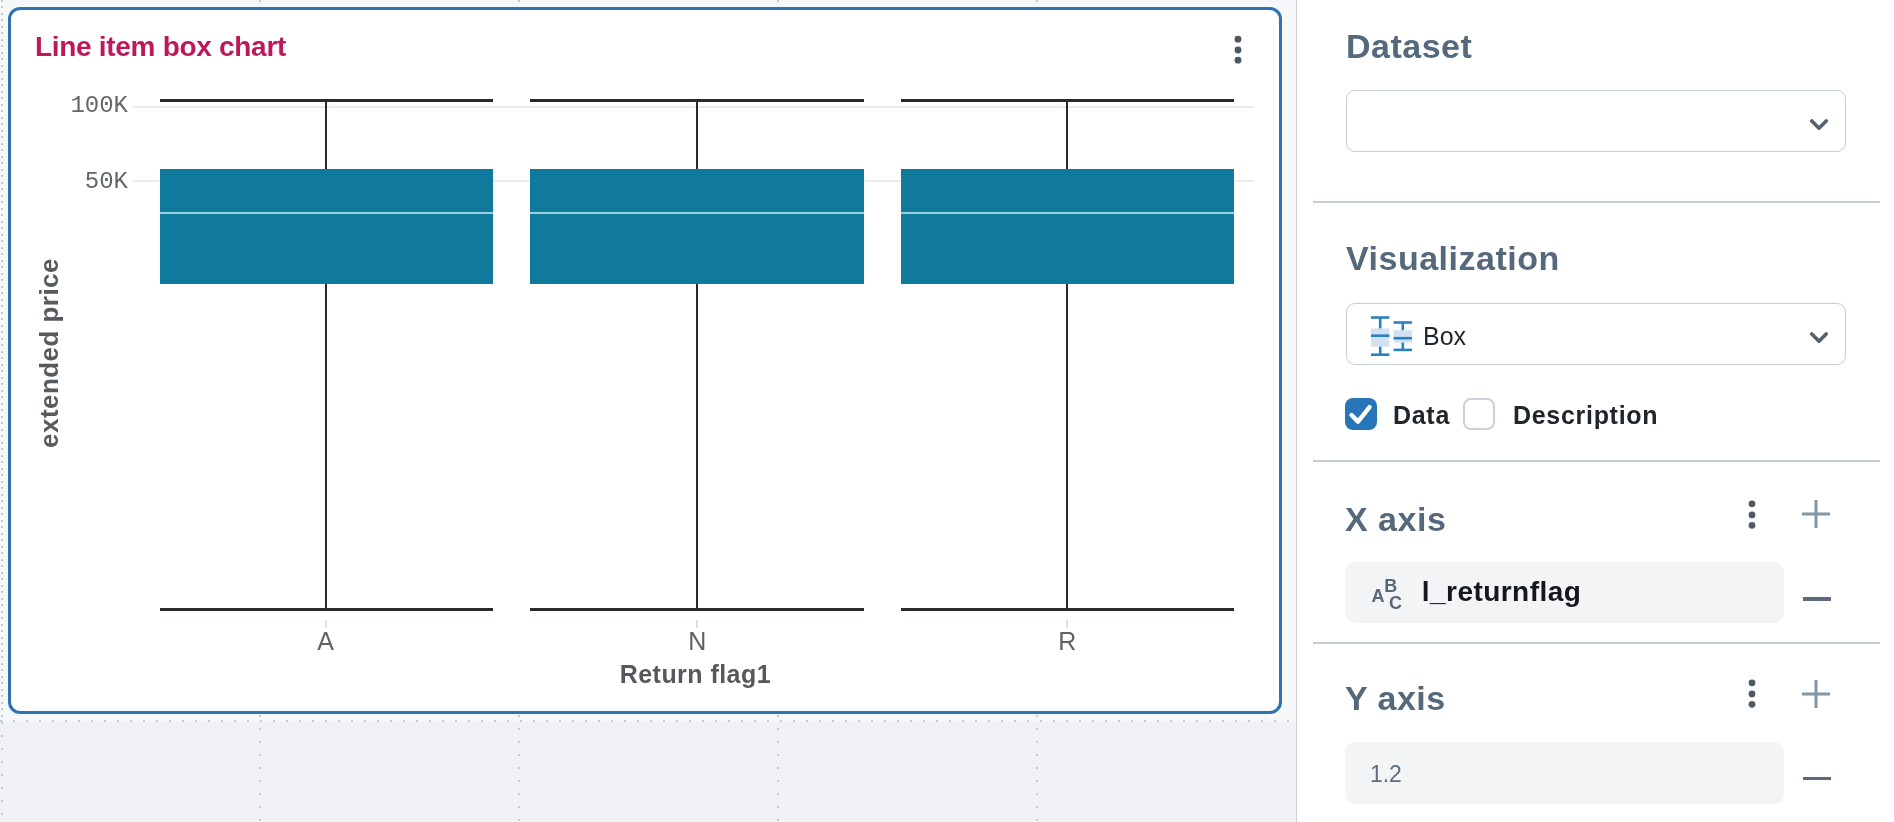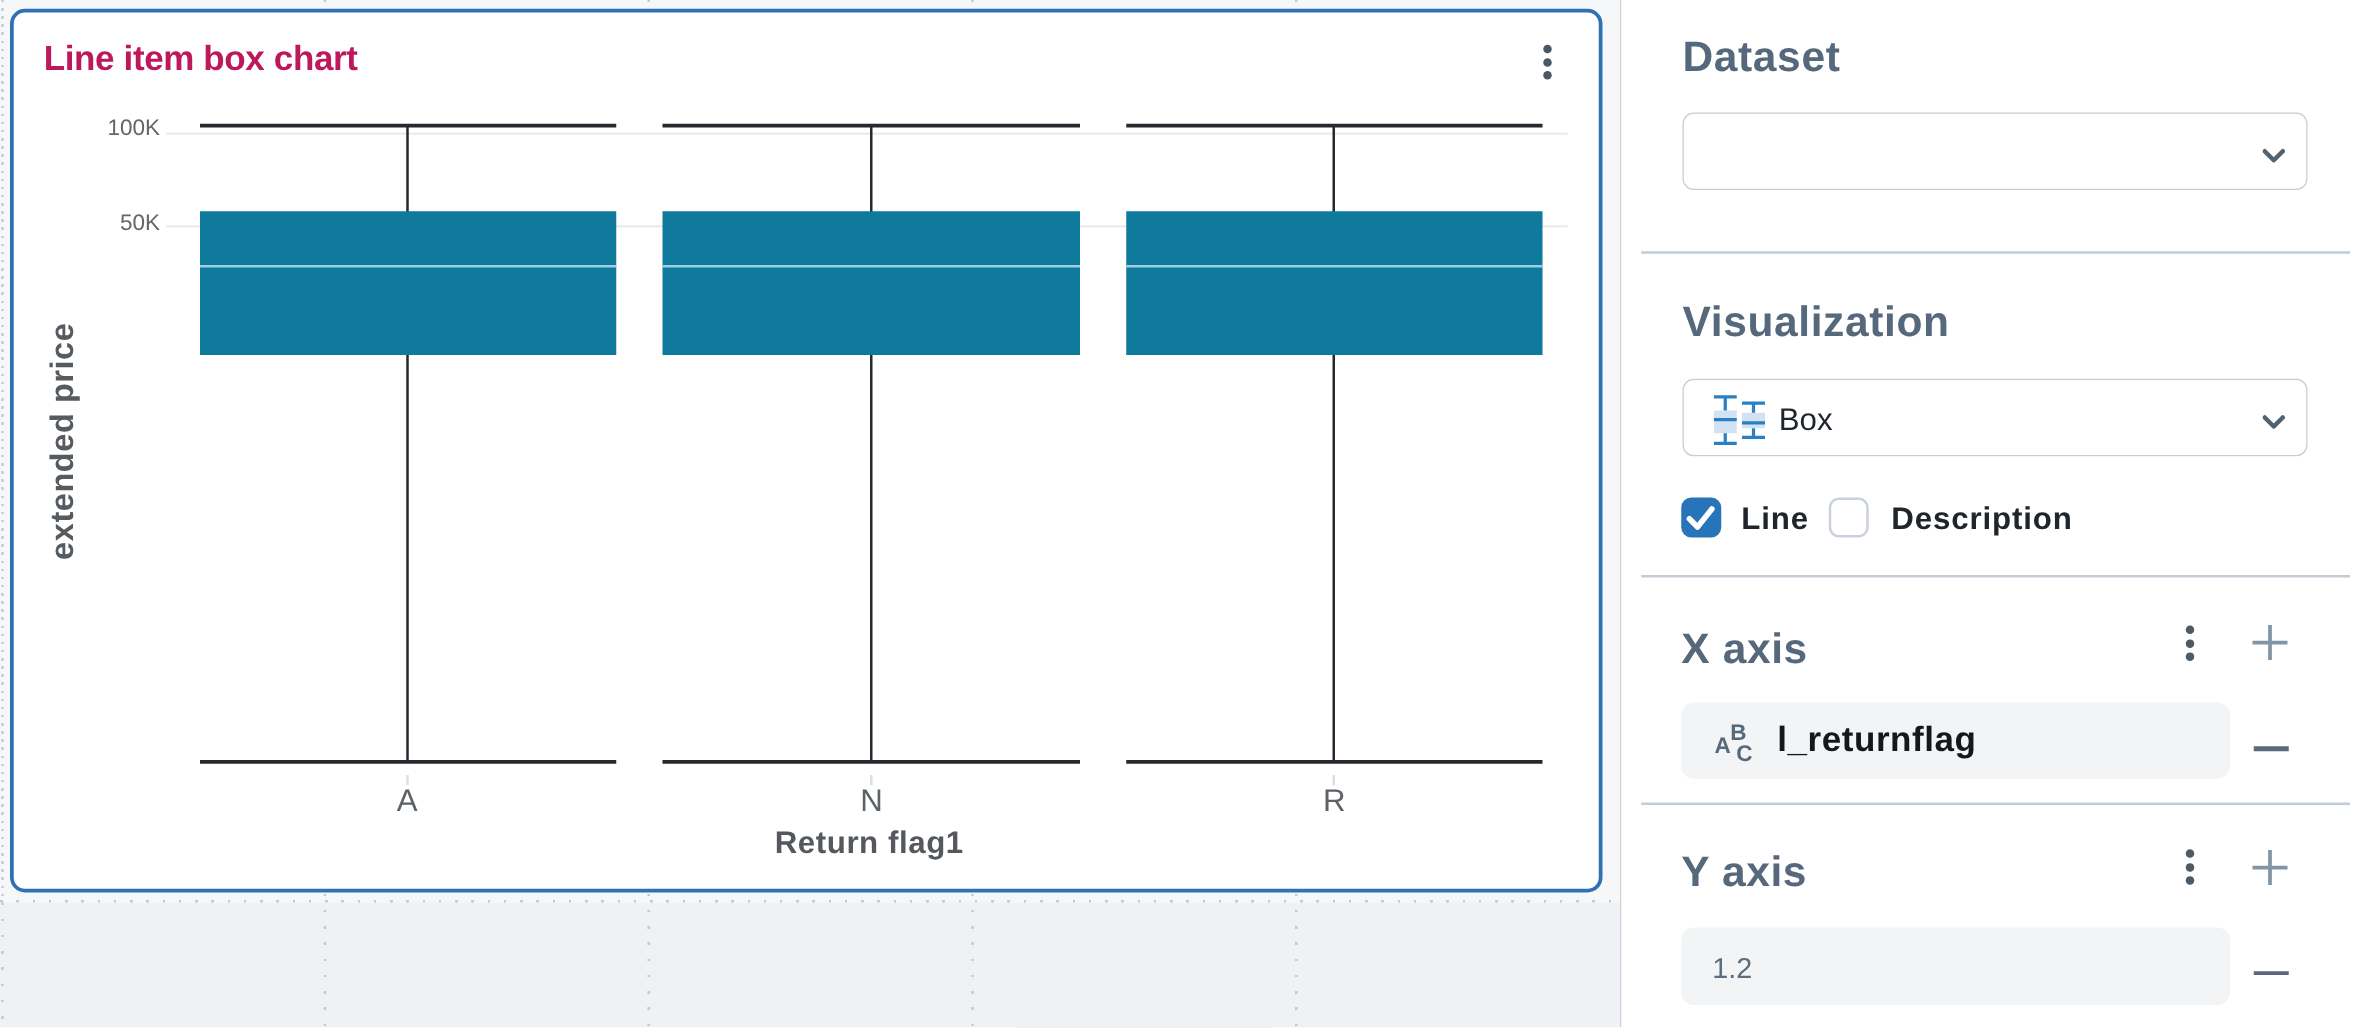--- a/index.html
+++ b/index.html
@@ -13,21 +13,21 @@
     background-image:repeating-linear-gradient(to bottom,#c2cad2 0 2px,transparent 2px 13px); }
   .hdot { left:0; top:720px; width:1296px; height:2px;
     background-image:repeating-linear-gradient(to right,#c2cad2 0 2px,transparent 2px 13px); }
 
   
   #card { left:8px; top:7px; width:1274px; height:707px; background:#fff;
     border:3px solid #2e72b5; border-radius:12px; }
   #card-title { left:24px; top:20.8px; font-size:28px; font-weight:bold; color:#be185d; letter-spacing:-0.3px; }
 
   .gridline { left:122px; width:1121px; height:2px; background:#ececee; }
-  .ylab { width:90px; text-align:right; font-size:18px; color:#63686d; }
+  .ylab { width:90px; text-align:right; font-size:24px; color:#63686d;font-family:Liberation Mono, monospace; }
   .whisker { width:2px; background:#26292e; }
   .cap { height:2.5px; background:#26292e; }
   .box { background:#107a9d; height:114.5px; top:159px; }
   .median { height:2px; background:#9ccfe0; top:201.8px; }
   .xtick { width:2px; height:8px; top:610px; background:#dcdee0; }
   .xlab { width:60px; text-align:center; font-size:25px; color:#5d6267; top:616.9px; }
   #ytitle { left:-122.5px; top:330px; width:320px; height:26px; line-height:26px; text-align:center;
     transform:rotate(-90deg); transform-origin:center;
     font-size:26px; font-weight:bold; color:#565b60; letter-spacing:0.45px; }
   #xtitle { left:534.4px; top:649.9px; width:300px; text-align:center;
@@ -136,21 +136,21 @@
   <svg class="abs" style="left:463px; top:26.5px;" width="18" height="13" viewBox="0 0 18 13">
     <path d="M1.8 3 L9 10.2 L16.2 3" fill="none" stroke="#52636f" stroke-width="3.6" stroke-linecap="round" stroke-linejoin="round"></path>
   </svg>
 </div>
 
 <div class="abs ck" style="left:1344.5px; top:398px; background:#2775b8;">
   <svg width="32" height="32" viewBox="0 0 32 32">
     <path d="M6.5 17 L13 23.6 L24.5 9.2" fill="none" stroke="#fff" stroke-width="4.4" stroke-linecap="round" stroke-linejoin="round"></path>
   </svg>
 </div>
-<div class="abs cklab" style="left:1393px; top:400.5px;">Line</div>
+<div class="abs cklab" style="left:1393px; top:400.5px;">Data</div>
 <div class="abs ck" style="left:1463px; top:398px; background:#fff; border:2px solid #c9d2da;"></div>
 <div class="abs cklab" style="left:1513px; top:400.5px;">Description</div>
 
 <div class="abs divider" style="top:460px;"></div>
 
 <div class="abs shead" style="left:1345px; top:499.5px;">X axis</div>
 <svg class="abs" style="left:1744.5px; top:498.5px;" width="14" height="32" viewBox="0 0 14 32">
   <circle cx="7" cy="4.8" r="3.4" fill="#4d5b66"></circle>
   <circle cx="7" cy="15.9" r="3.4" fill="#4d5b66"></circle>
   <circle cx="7" cy="26.3" r="3.4" fill="#4d5b66"></circle>

